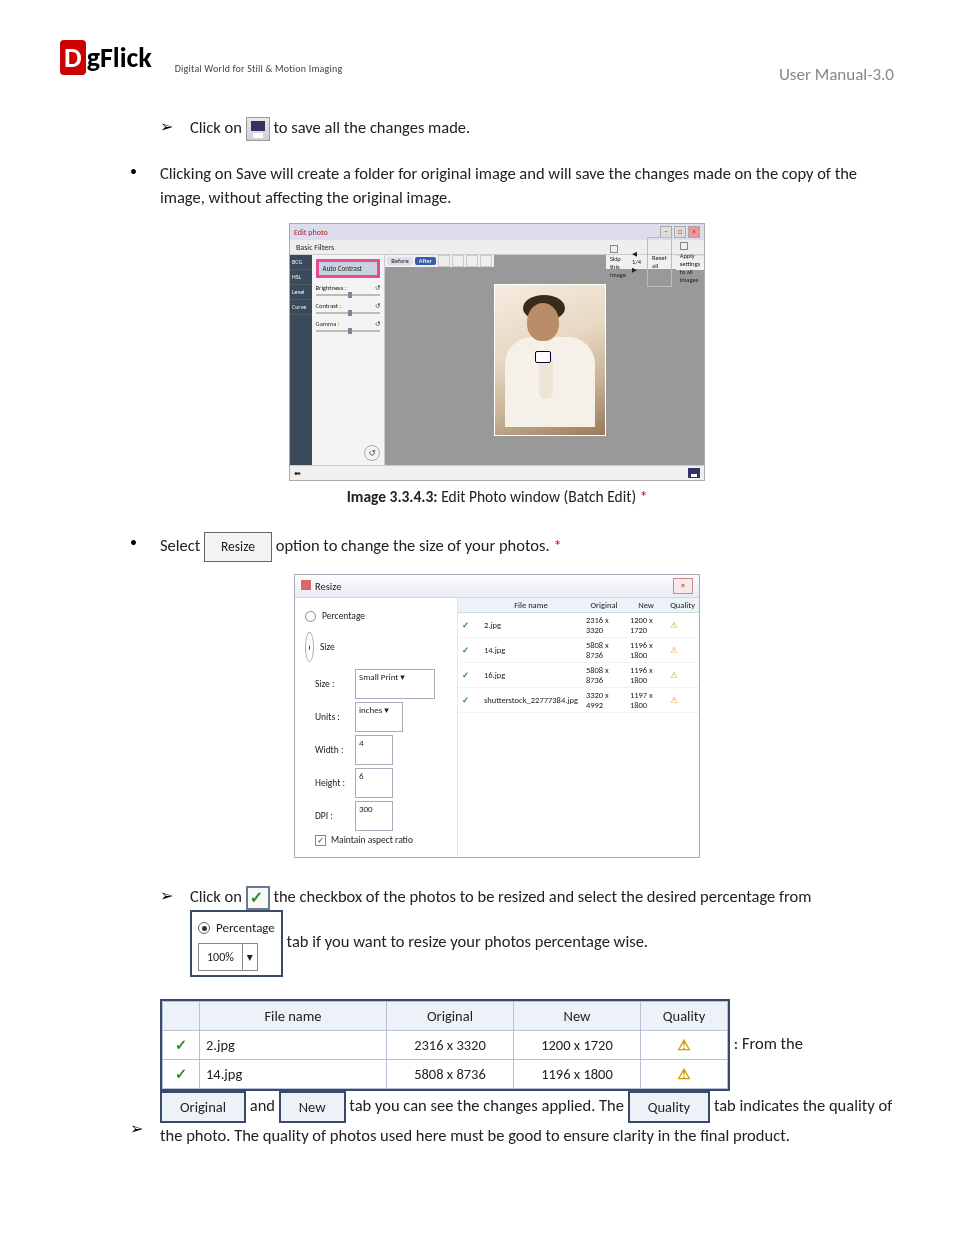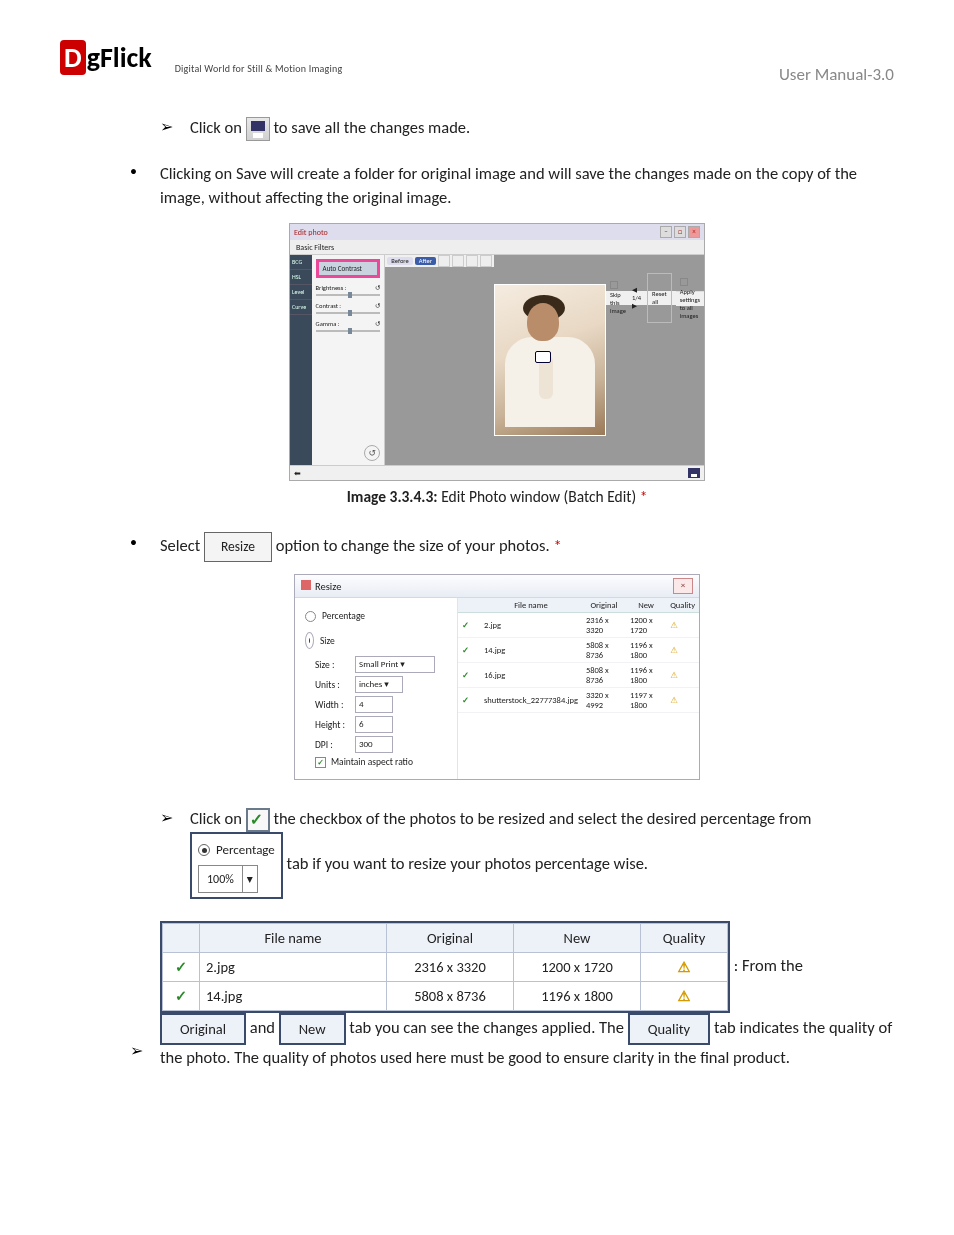--- a/index.html
+++ b/index.html
@@ -47,40 +47,40 @@
   .we-topbar .before{background:#dde;}
   .we-topbar .after{background:#3b5ca8;color:#fff;}
   .we-topbar .tiny{width:10px;height:10px;background:#eee;border:1px solid #ccc;}
   .we-canvas{flex:1;display:flex;align-items:center;justify-content:center;}
   .we-photo{width:110px;height:150px;background:linear-gradient(160deg,#f5ece0 0%,#e8d8c4 40%,#c8b298 70%,#9a7a58 100%);position:relative;border:1px solid #fff;}
   .we-photo .head{position:absolute;left:32px;top:18px;width:32px;height:38px;background:#b98d6a;border-radius:50% 50% 45% 45%;}
   .we-photo .hair{position:absolute;left:28px;top:10px;width:42px;height:26px;background:#3a2a1a;border-radius:50%;}
   .we-photo .body{position:absolute;left:10px;top:52px;width:90px;height:90px;background:#f5f0e8;border-radius:30% 30% 0 0;}
   .we-photo .arm{position:absolute;left:44px;top:70px;width:14px;height:44px;background:#eee4d6;border-radius:6px;}
   .we-photo .cup{position:absolute;left:40px;top:66px;width:14px;height:10px;background:#fff;border:1px solid #003;border-radius:2px;}
-  .we-foot{background:#f0f0f0;height:14px;display:flex;align-items:center;font-size:6.5px;padding:0 4px;gap:6px;margin-top:36px;}
+  .we-foot{background:#f0f0f0;height:14px;display:flex;align-items:center;font-size:6.5px;padding:0 4px;gap:6px;}
   .we-foot .ck{width:6px;height:6px;border:1px solid #888;display:inline-block;margin-right:2px;}
   .we-foot .nav{margin-left:auto;margin-right:auto;}
   .we-foot .rst{margin-left:auto;border:1px solid #bbb;padding:16px 4px;}
   .we-bottom{height:14px;background:#f0f0f0;border-top:1px solid #ccc;display:flex;justify-content:space-between;align-items:center;padding:0 4px;font-size:8px;}
   .we-bottom .sv{width:12px;height:10px;background:#336;position:relative;}
   .we-bottom .sv::after{content:"";position:absolute;left:3px;bottom:1px;width:6px;height:3px;background:#fff;}
   
   .dlg-resize{width:404px;margin:12px auto 26px;border:1px solid #aab;font-size:9.5px;background:#fff;}
   .dlg-title{background:linear-gradient(#fdfdff,#e8ecf4);border-bottom:1px solid #cdd;padding:3px 6px;display:flex;align-items:center;justify-content:space-between;font-size:10.5px;}
   .dlg-title .xb{width:18px;height:14px;border:1px solid #c88;background:#fbe8e8;text-align:center;line-height:12px;font-size:9px;color:#833;}
   .dlg-body{display:flex;}
   .dlg-left{width:142px;padding:8px 10px;font-size:9.5px;}
   .dlg-left .radio{display:flex;align-items:center;margin:4px 0;}
   .dlg-left .r{width:9px;height:9px;border:1px solid #888;border-radius:50%;margin-right:6px;display:inline-flex;align-items:center;justify-content:center;}
   .dlg-left .r.sel::after{content:"";width:5px;height:5px;background:#333;border-radius:50%;}
   .dlg-left fieldset{border:none;margin:4px 0 0 10px;padding:0;}
   .dlg-left .row{display:flex;align-items:center;margin:3px 0;}
   .dlg-left .row .lab{width:40px;}
-  .dlg-left .inp, .dlg-left .sel{border:1px solid #aab;padding:1px 3px;font-size:9px;height:17px;box-sizing:border-box;}
+  .dlg-left .inp, .dlg-left .sel{border:1px solid #aab;padding:1px 3px;font-size:9px;height:30px;box-sizing:border-box;}
   .dlg-left .sel{background:#fff;}
   .dlg-left .sel.long{width:80px;}
   .dlg-left .inp{width:38px;}
   .dlg-left .ck{width:9px;height:9px;border:1px solid #888;margin-right:5px;display:inline-flex;align-items:center;justify-content:center;color:#2a8a2a;font-size:8px;font-weight:bold;}
   .dlg-right{flex:1;border-left:1px solid #e0e4ec;}
   .dlg-table{width:100%;border-collapse:collapse;font-size:8.5px;}
   .dlg-table th{background:#edf1f8;border-bottom:1px solid #cdd;padding:2px 4px;font-weight:normal;}
   .dlg-table td{padding:2px 4px;border-bottom:1px solid #f0f2f6;}
   .dlg-table .ck{color:#2a8a2a;font-weight:bold;}
   .dlg-table .warn{color:#d49a00;}

